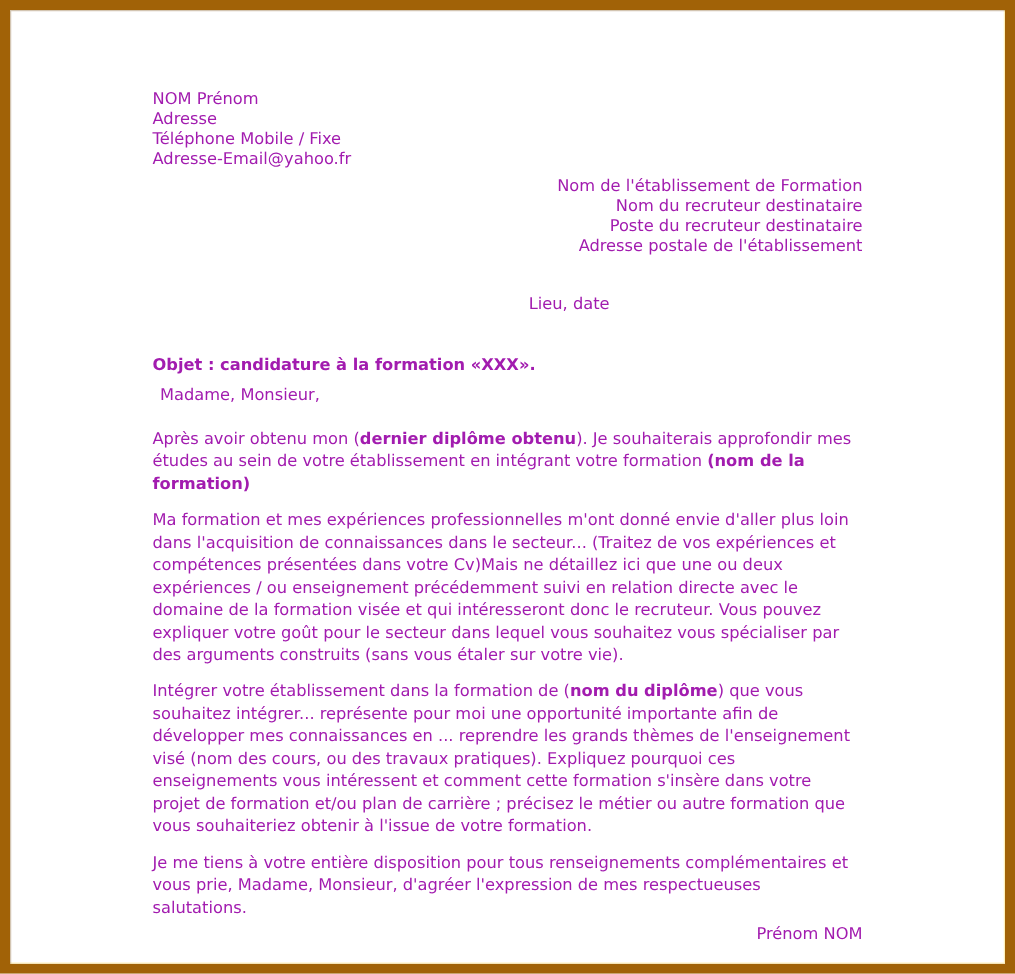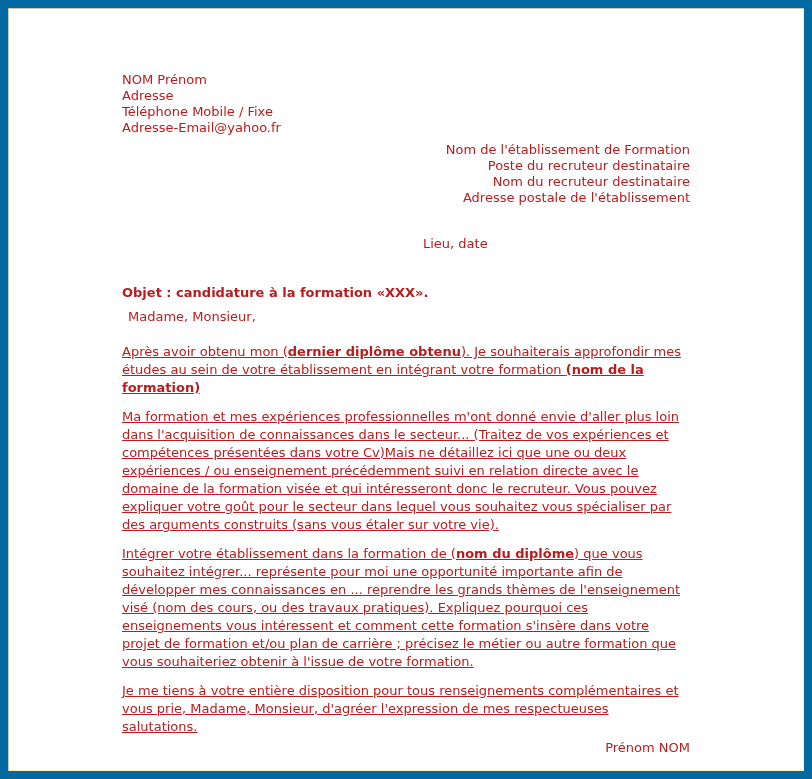--- a/index.html
+++ b/index.html
@@ -1,26 +1,26 @@
 <!DOCTYPE html>
 <html><head>
 <meta charset="utf-8">
 <style>
   html, body { margin: 0; padding: 0; background: #ffffff; }
   .page {
     position: relative;
     width: 812px;
     height: 779px;
     box-sizing: border-box;
-    border: 8px solid #0369a1;
+    border: 8px solid #a16207;
     background: #ffffff;
     font-family: "DejaVu Sans", "Liberation Sans", sans-serif;
     font-size: 13px;
     line-height: 18px;
-    color: #b91c1c;
+    color: #a21caf;
     overflow: hidden;
   }
   .page::after {
     
     content: "";
     position: absolute;
     inset: 0;
     box-shadow: inset 1px 1px 0 rgba(110, 62, 0, 0.30), inset -1px -1px 0 rgba(255, 240, 180, 0.9);
     pointer-events: none;
   }
@@ -60,21 +60,21 @@
     top: 300px;
     white-space: nowrap;
   }
   .letter-body {
     position: absolute;
     left: 114px;
     top: 335px;
     width: 578px;
     text-align: left;
   }
-  .letter-body p { margin: 0 12px 11px 0; text-decoration: underline; }
+  .letter-body p { margin: 0 12px 11px 0; }
   .letter-body p:last-child { margin-bottom: 0; }
   .b { font-weight: bold; }
   .signature {
     position: absolute;
     right: 114px;
     top: 731px;
     white-space: nowrap;
   }
 </style>
 </head>
@@ -84,22 +84,22 @@
 
   <div class="sender-block">
       <div>NOM Prénom</div>
       <div>Adresse</div>
       <div>Téléphone Mobile / Fixe</div>
       <div>Adresse-Email@yahoo.fr</div>
     </div>
 
   <div class="recipient-block">
       <div>Nom de l'établissement de Formation</div>
+      <div>Nom du recruteur destinataire</div>
       <div>Poste du recruteur destinataire</div>
-      <div>Nom du recruteur destinataire</div>
       <div>Adresse postale de l'établissement</div>
     </div>
 
   <div class="date-line">Lieu, date</div>
 
   <div class="subject-line">Objet : candidature à la formation «XXX».</div>
 
   <div class="salutation">Madame, Monsieur,</div>
 
   <div class="letter-body">

